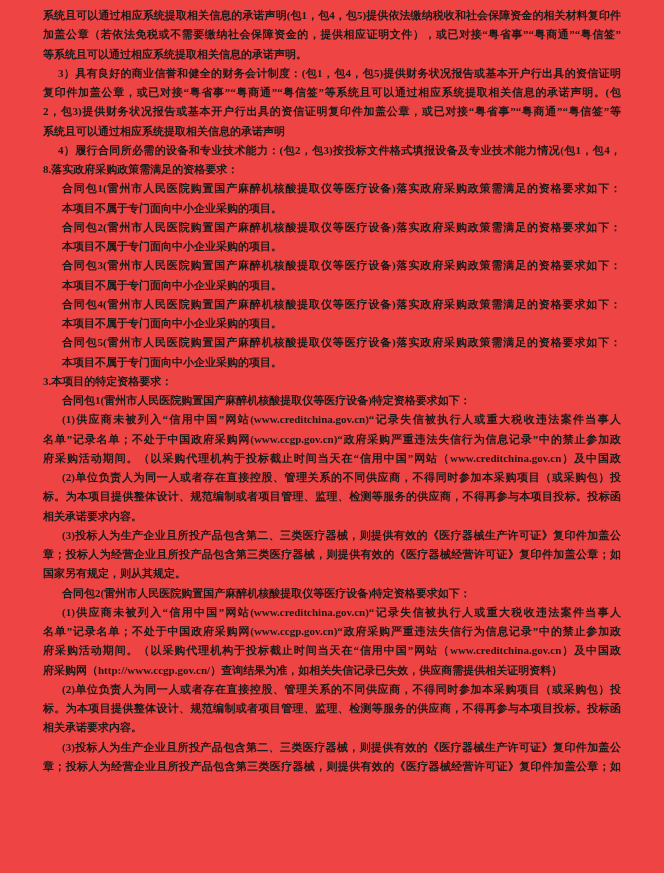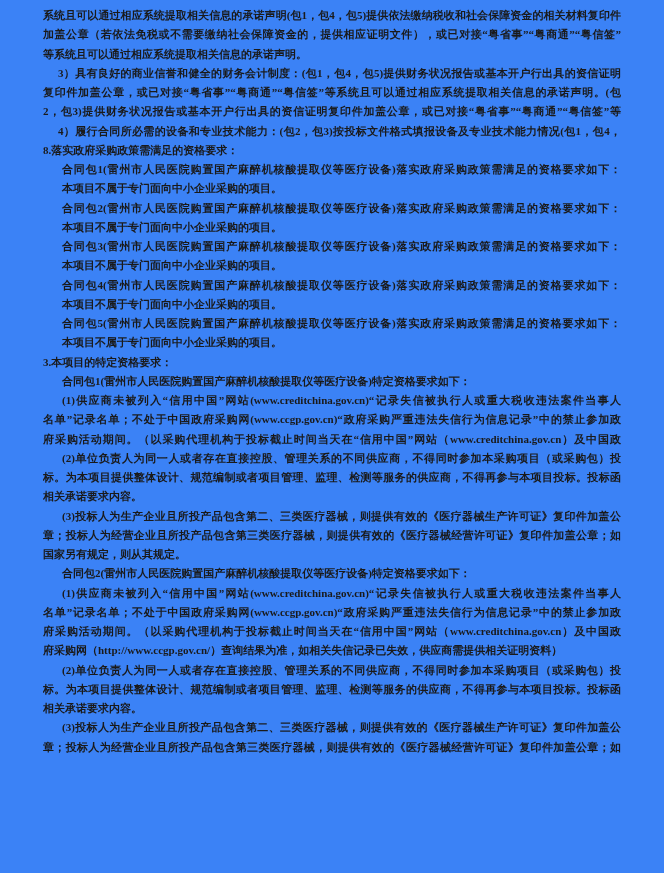--- a/index.html
+++ b/index.html
@@ -4,21 +4,21 @@
 <style>
   html, body {
     margin: 0;
     padding: 0;
     background: #ffffff;
   }
   .page {
     position: relative;
     width: 664px;
     height: 873px;
-    background: #3b82f6;
+    background: #ef4444;
     overflow: hidden;
     box-sizing: border-box;
     padding: 6px 43px 0 43px;
   }
   .doc-body {
     width: 100%;
   }
   .para {
     margin: 0;
     padding: 0;
@@ -49,20 +49,21 @@
   <div class="doc-body" style="color: rgb(26, 26, 26);">
       <div class="para">
         <div class="line fill">系统且可以通过相应系统提取相关信息的承诺声明(包1，包4，包5)提供依法缴纳税收和社会保障资金的相关材料复印件</div>
         <div class="line fill">加盖公章（若依法免税或不需要缴纳社会保障资金的，提供相应证明文件），或已对接“粤省事”“粤商通”“粤信签”</div>
         <div class="line end">等系统且可以通过相应系统提取相关信息的承诺声明。</div>
       </div>
       <div class="para">
         <div class="line fill ind1">3）具有良好的商业信誉和健全的财务会计制度：(包1，包4，包5)提供财务状况报告或基本开户行出具的资信证明</div>
         <div class="line fill">复印件加盖公章，或已对接“粤省事”“粤商通”“粤信签”等系统且可以通过相应系统提取相关信息的承诺声明。(包</div>
         <div class="line fill">2，包3)提供财务状况报告或基本开户行出具的资信证明复印件加盖公章，或已对接“粤省事”“粤商通”“粤信签”等</div>
+        <div class="line end">系统且可以通过相应系统提取相关信息的承诺声明</div>
       </div>
       <div class="para">
         <div class="line fill ind1">4）履行合同所必需的设备和专业技术能力：(包2，包3)按投标文件格式填报设备及专业技术能力情况(包1，包4，</div>
       </div>
       <div class="para">
         <div class="line end">8.落实政府采购政策需满足的资格要求：</div>
       </div>
       <div class="para">
         <div class="line fill ind2">合同包1(雷州市人民医院购置国产麻醉机核酸提取仪等医疗设备)落实政府采购政策需满足的资格要求如下：</div>
       </div>

